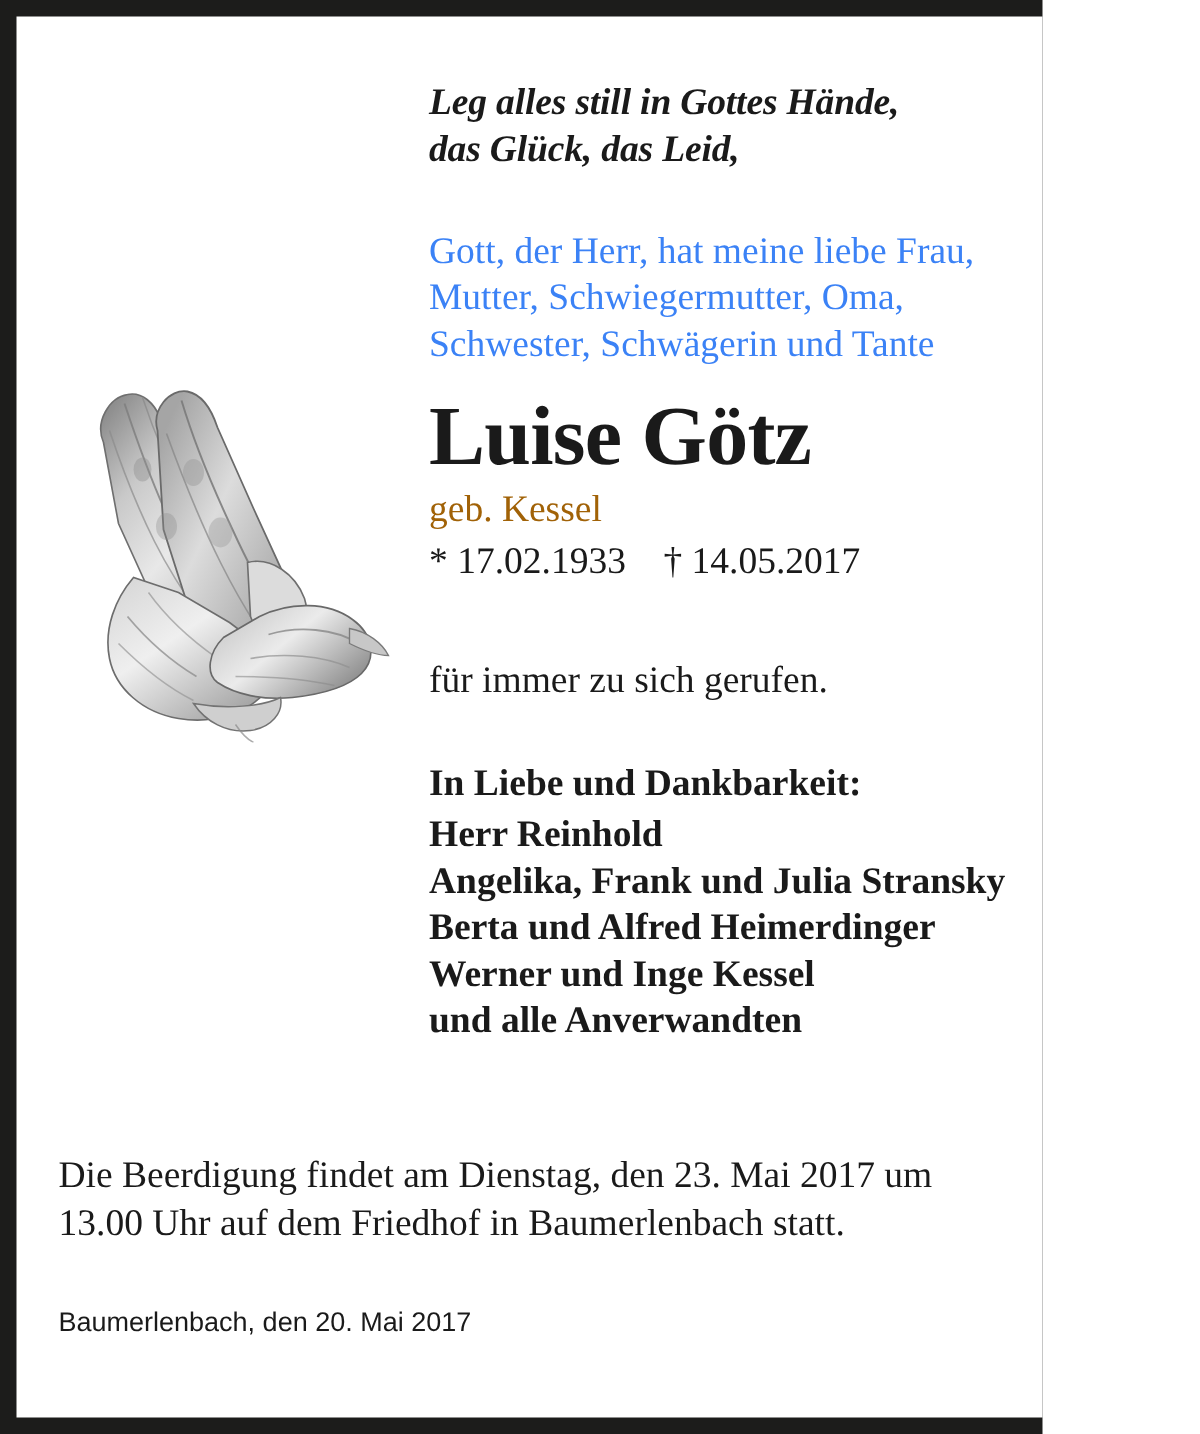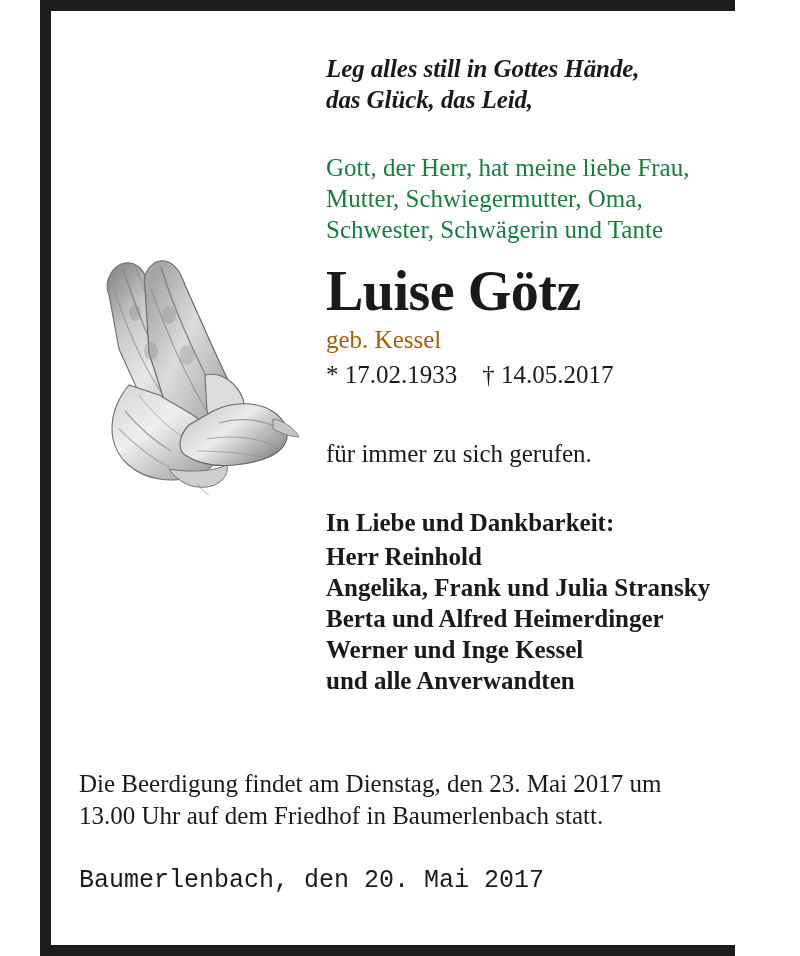--- a/index.html
+++ b/index.html
@@ -7,21 +7,20 @@
     padding: 0;
     background: #ffffff;
   }
   #page {
     position: relative;
     width: 695px;
     height: 956px;
     background: #1c1c1b;
     box-sizing: border-box;
     overflow: hidden;
-    margin-left: 40px;
   }
   #inner {
     position: absolute;
     left: 11px;
     top: 11px;
     width: 778px;
     height: 934px;
     background: #ffffff;
     box-sizing: border-box;
     overflow: hidden;
@@ -63,21 +62,21 @@
     color: #1a1a1a;
     padding-top: 42px;
     letter-spacing: -0.1px;
   }
   .verse div { white-space: pre; }
 
   .intro {
     font-family: "Liberation Serif", "DejaVu Serif", serif;
     font-size: 25px;
     line-height: 31px;
-    color: #15803d;
+    color: #3b82f6;
     margin-top: 37px;
   }
   .intro div { white-space: pre; }
 
   .name {
     font-family: "Liberation Serif", "DejaVu Serif", serif;
     font-weight: 700;
     font-size: 56px;
     line-height: 62px;
     color: #1a1a1a;
@@ -138,22 +137,22 @@
   }
   .funeral {
     font-family: Liberation Serif, serif;
     font-size: 25px;
     line-height: 32px;
     color: #1a1a1a;
   }
   .funeral div { white-space: pre; }
 
   .place-date {
-    font-family: Liberation Mono, monospace;
-    font-size: 25px;
+    font-family: Liberation Sans, sans-serif;
+    font-size: 18px;
     line-height: 32px;
     color: #1a1a1a;
     margin-top: 33px;
   }
 </style>
 </head>
 <body>
 
 <div id="page">
   <div id="inner">

